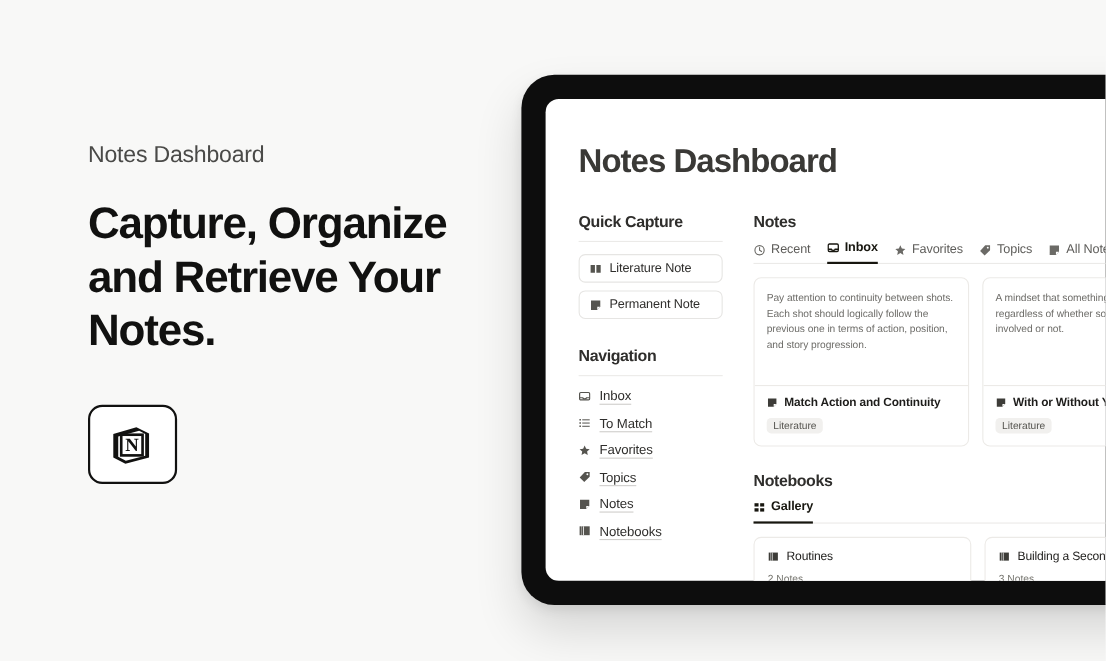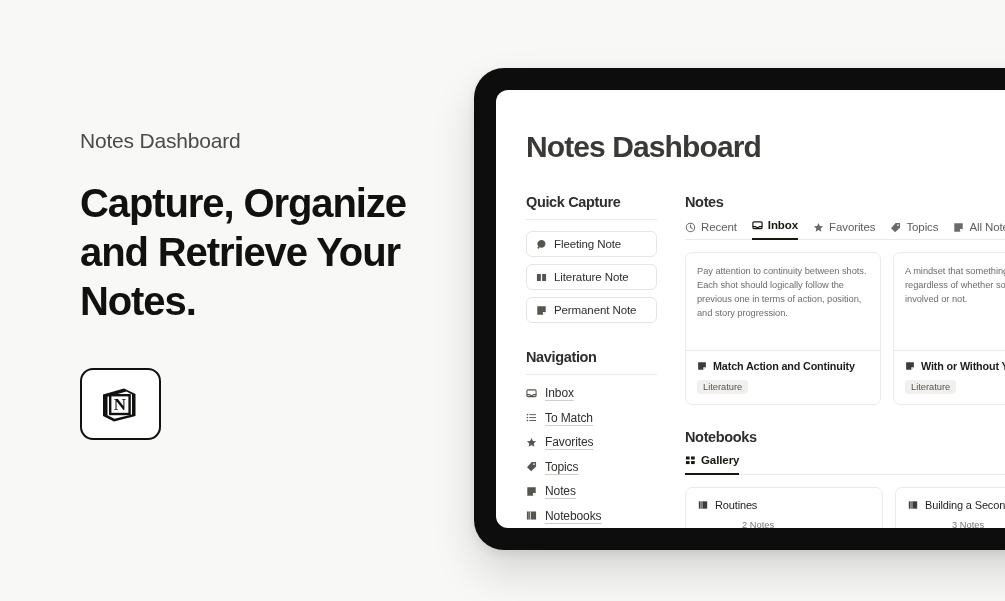--- a/index.html
+++ b/index.html
@@ -122,21 +122,21 @@
   .nb-card {
     width: 198px; flex: none;
     border: 1px solid #eceae7; border-radius: 7px;
     background: #fff; padding: 11px 12px 12px 12px;
   }
   .nb-title {
     display: flex; align-items: center; gap: 7px;
     font-size: 11px; font-weight: 400; color: #1e1d1b;
     letter-spacing: -0.15px; white-space: nowrap;
   }
-  .nb-count { margin-top: 9px; font-size: 9.3px; color: #76756f; margin-left: 44px; }
+  .nb-count { margin-top: 9px; font-size: 9.3px; color: #76756f; }
 
   .ic { display: inline-flex; align-items: center; justify-content: center; flex: none; }
   svg { display: block; }
 </style>
 </head>
 <body>
 
 <div class="page">
 
   <div class="promo">
@@ -161,29 +161,20 @@
       <div class="screen-inner">
 
         <div class="app-title">Notes Dashboard</div>
 
         <div class="columns">
 
           <div class="col-left">
             <div class="sec-head">Quick Capture</div>
             <div class="rule"></div>
 
-            <div class="qc-btn">
-              <span class="ic">
-                <svg width="11" height="11" viewBox="0 0 12 12">
-                  <path d="M6 1.1c2.4 0 4.3 1.7 4.3 3.9 0 1.1-.3 2-1 2.9-.8 1-2 1.7-3.4 1.7-1.5 0-2.9-.7-3.7-1.9C1.6 6.8 1.4 5.7 1.6 4.6 2 2.6 3.8 1.1 6 1.1z" fill="#55544f"></path>
-                  <circle cx="2.7" cy="9.4" r="1.1" fill="#55544f"></circle>
-                </svg>
-              </span>
-              <span>Fleeting Note</span>
-            </div>
 
             <div class="qc-btn">
               <span class="ic">
                 <svg width="11" height="11" viewBox="0 0 12 12">
                   <path d="M1 2.2h4.3v7.6H1z" fill="#55544f"></path>
                   <path d="M6.7 2.2H11v7.6H6.7z" fill="#55544f"></path>
                   <path d="M5.6 2.9h.8v6.9h-.8z" fill="#ffffff"></path>
                 </svg>
               </span>
               <span>Literature Note</span>

